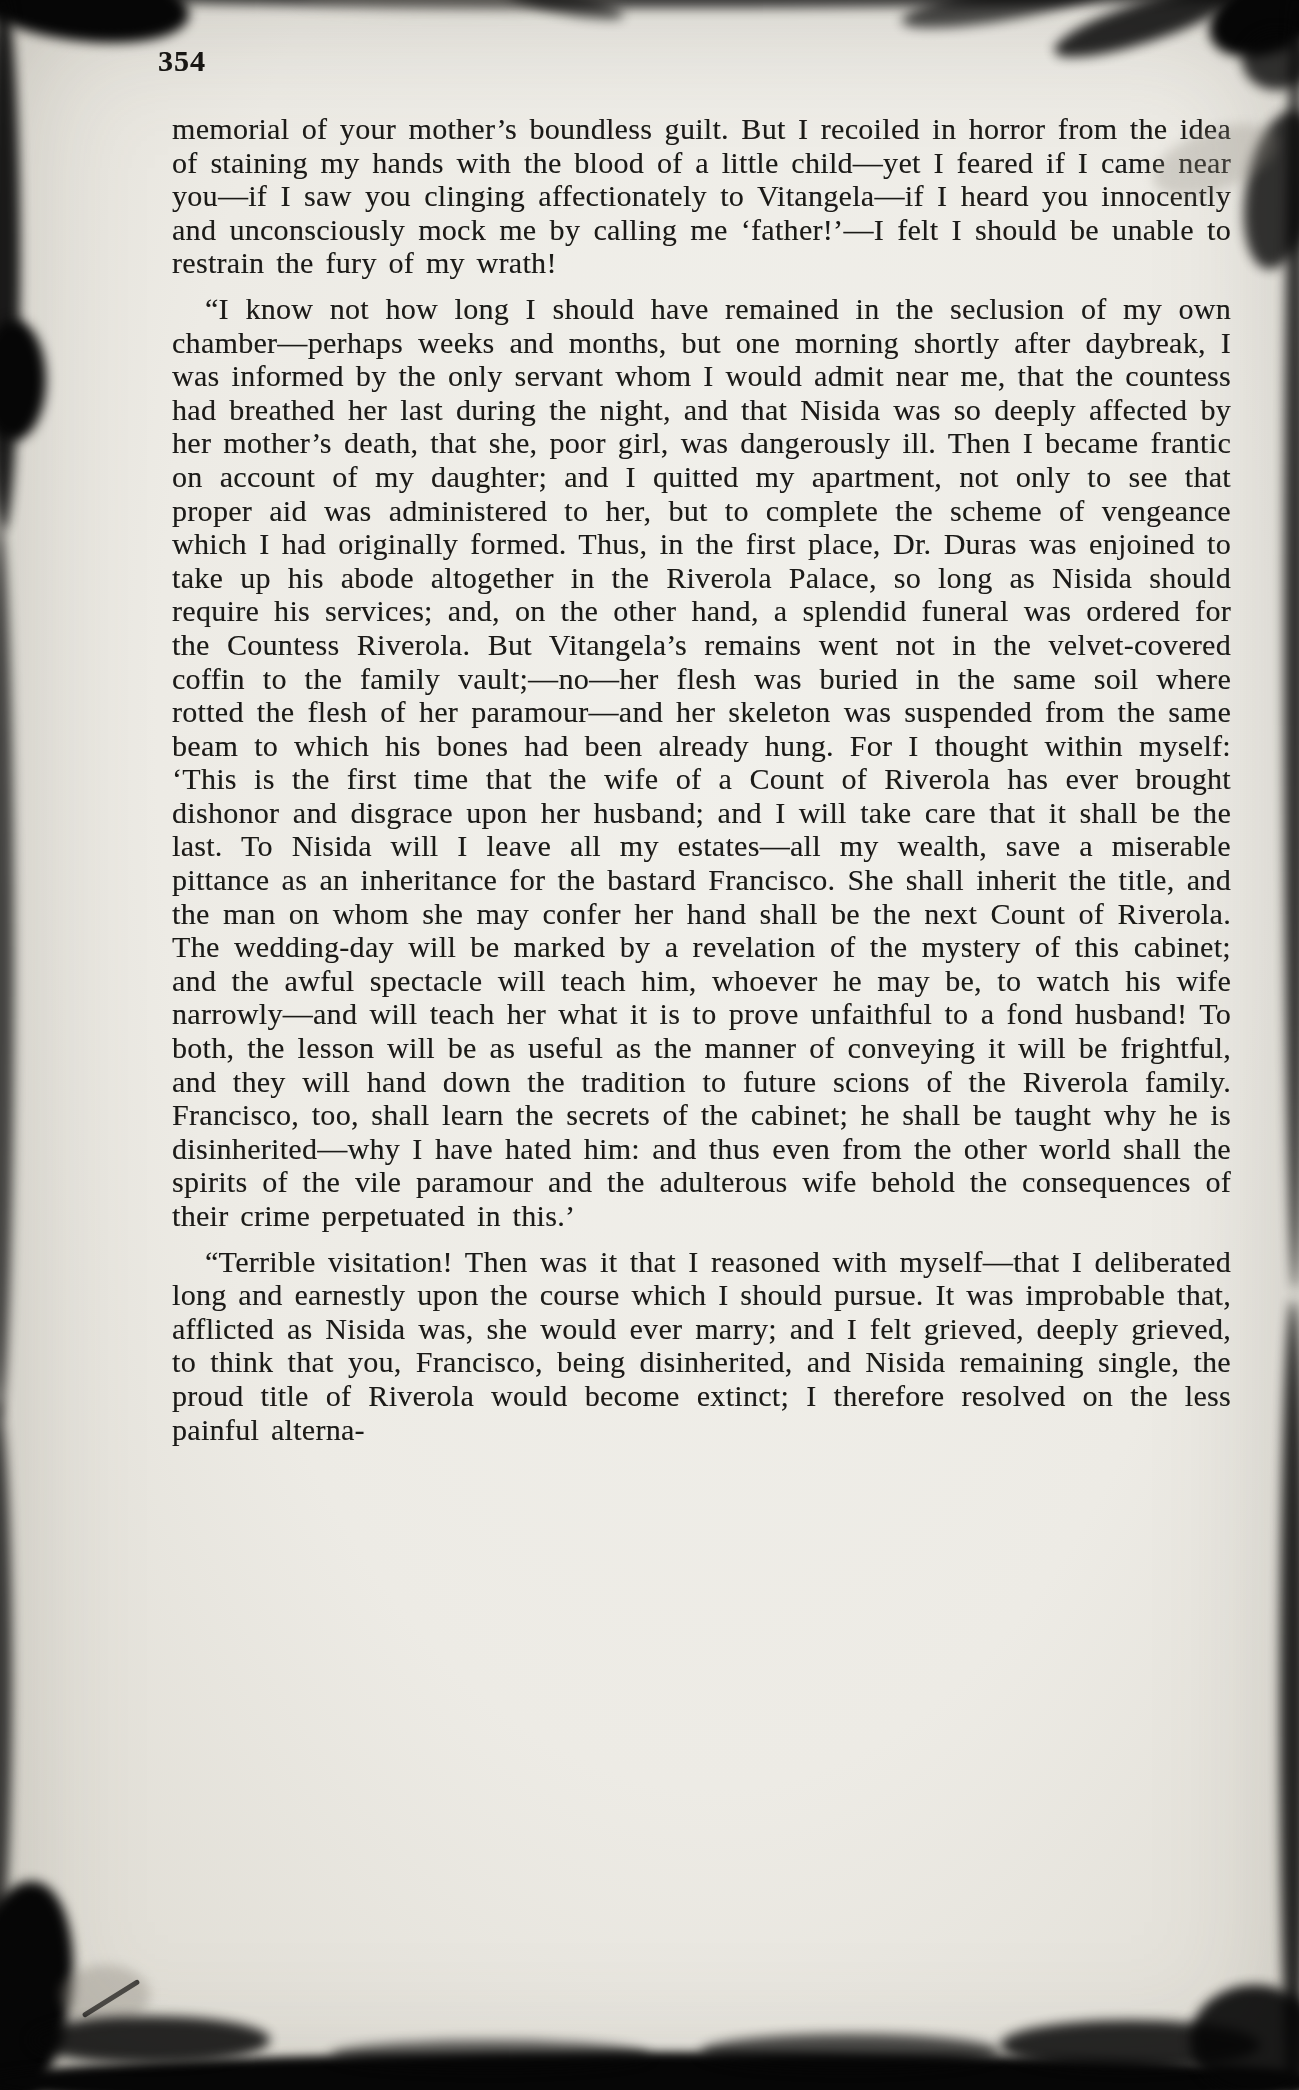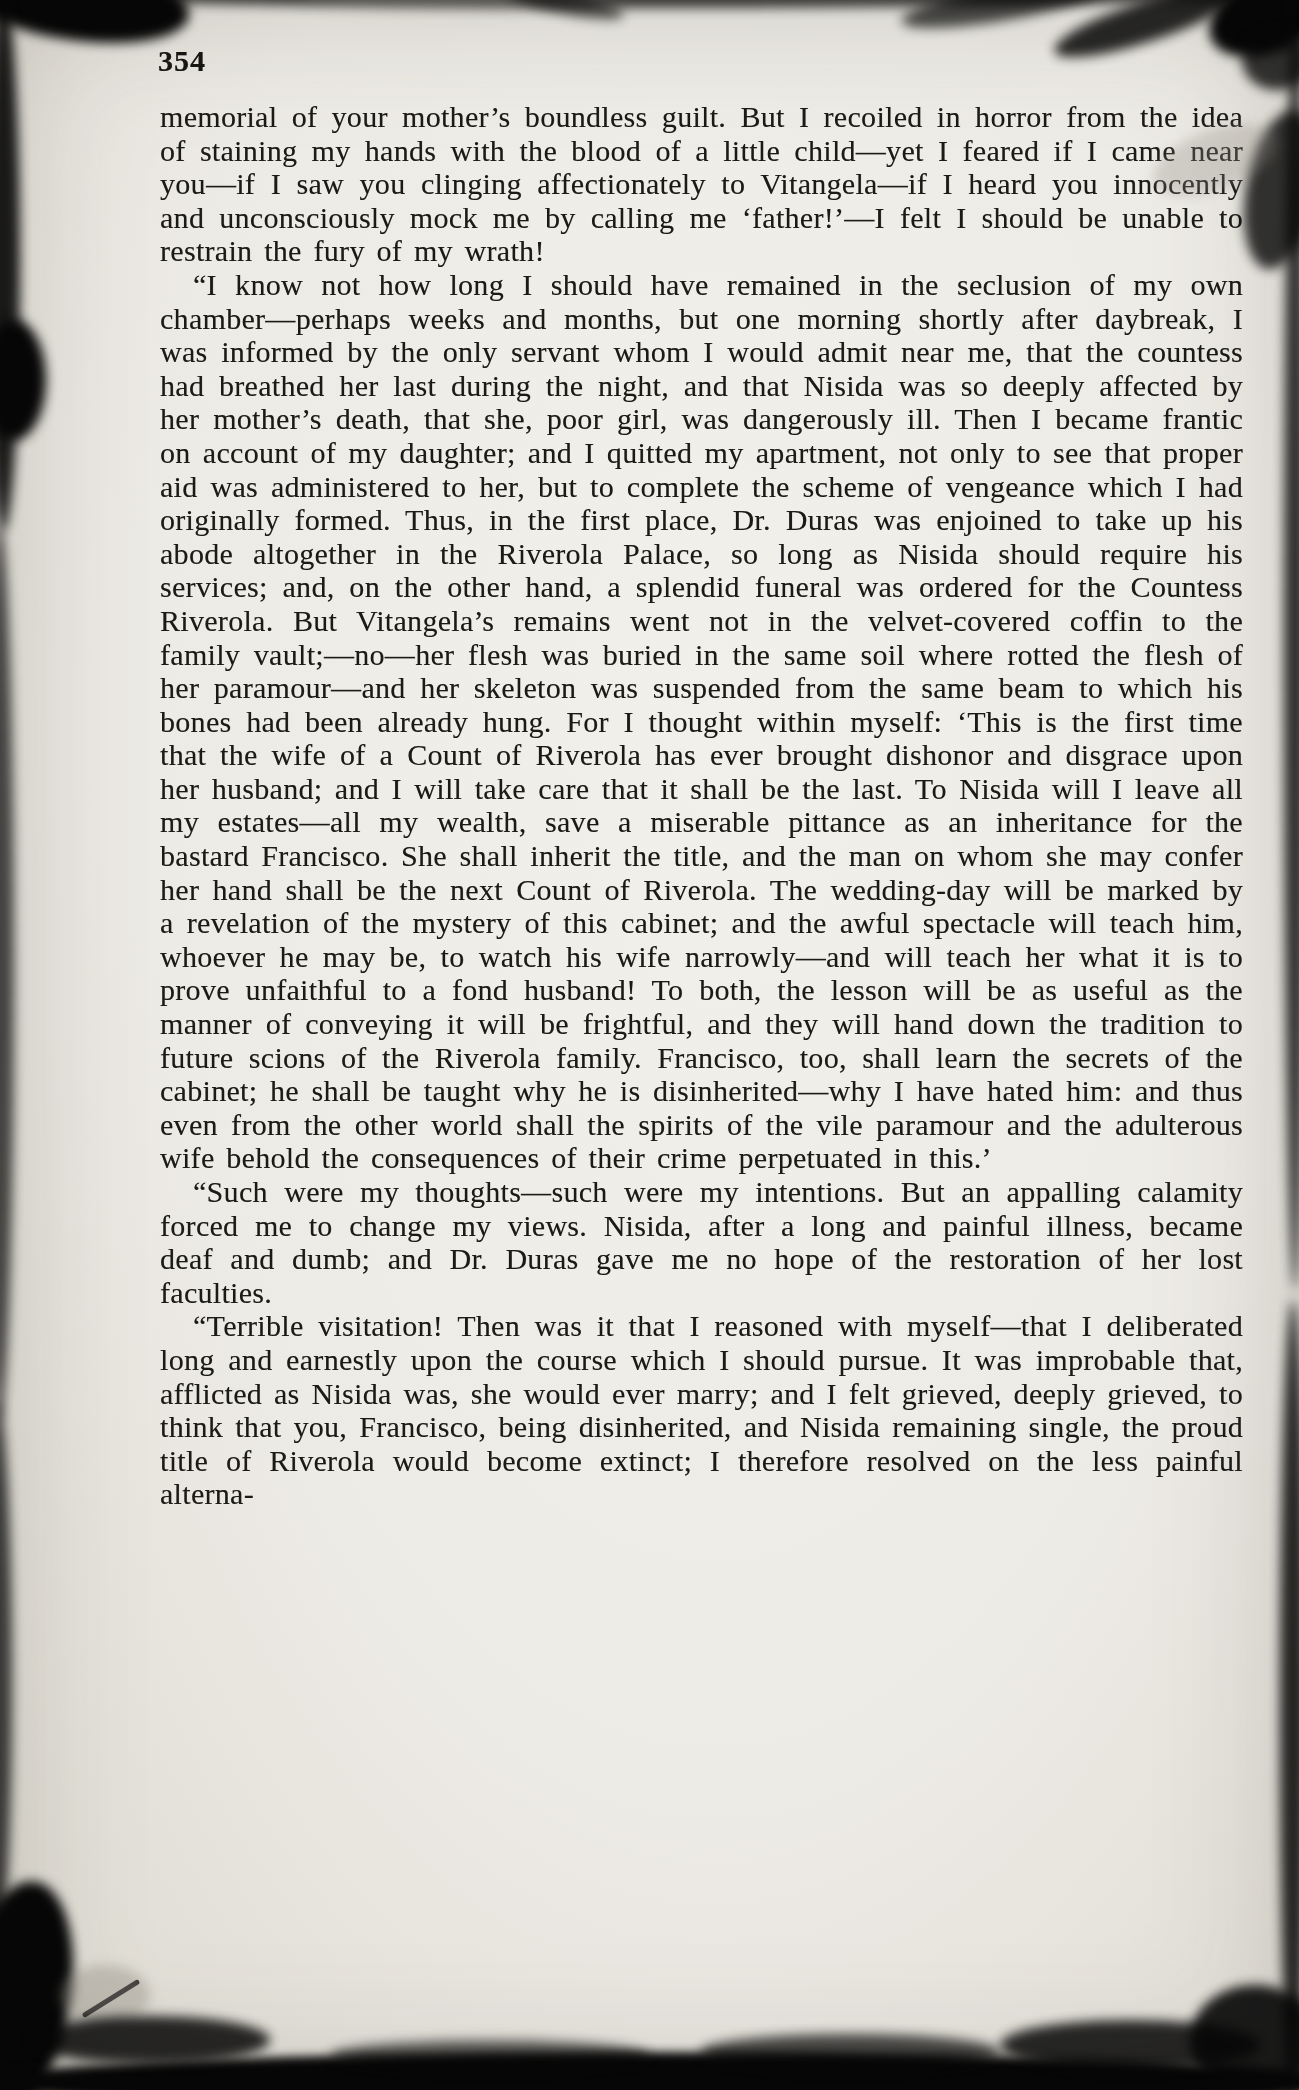--- a/index.html
+++ b/index.html
@@ -37,21 +37,21 @@
   .text{
     position:absolute;
     left:160px;right:56px;top:100px;
     font-size:30px;line-height:33.6px;
     text-align:justify;
     color:#1b1a17;
     letter-spacing:.3px;word-spacing:4px;
     text-shadow:.25px .25px 0 rgba(25,25,25,.38);
     z-index:2;
   }
-  .text p{margin:0;text-indent:1.1em;}
+  .text p{margin:12px;text-indent:1.1em;}
   .text p.first{text-indent:0;}
   .ink{
     position:absolute;
     background:#060606;
     border-radius:50%;
     filter:blur(6px);
     z-index:3;
   }
   .ink.gray{background:#8f8a80;}
   .pen-mark{
@@ -71,21 +71,20 @@
 
   <div class="paper">
 
     <div class="header">
       <span class="pagenum">354</span>
     </div>
 
     <div class="text">
       <p class="first">memorial of your mother’s boundless guilt. But I recoiled in horror from the idea of staining my hands with the blood of a little child—yet I feared if I came near you—if I saw you clinging affectionately to Vitangela—if I heard you innocently and unconsciously mock me by calling me ‘father!’—I felt I should be unable to restrain the fury of my wrath!</p>
       <p>“I know not how long I should have remained in the seclusion of my own chamber—perhaps weeks and months, but one morning shortly after daybreak, I was informed by the only servant whom I would admit near me, that the countess had breathed her last during the night, and that Nisida was so deeply affected by her mother’s death, that she, poor girl, was dangerously ill. Then I became frantic on account of my daughter; and I quitted my apartment, not only to see that proper aid was administered to her, but to complete the scheme of vengeance which I had originally formed. Thus, in the first place, Dr. Duras was enjoined to take up his abode altogether in the Riverola Palace, so long as Nisida should require his services; and, on the other hand, a splendid funeral was ordered for the Countess Riverola. But Vitangela’s remains went not in the velvet-covered coffin to the family vault;—no—her flesh was buried in the same soil where rotted the flesh of her paramour—and her skeleton was suspended from the same beam to which his bones had been already hung. For I thought within myself: ‘This is the first time that the wife of a Count of Riverola has ever brought dishonor and disgrace upon her husband; and I will take care that it shall be the last. To Nisida will I leave all my estates—all my wealth, save a miserable pittance as an inheritance for the bastard Francisco. She shall inherit the title, and the man on whom she may confer her hand shall be the next Count of Riverola. The wedding-day will be marked by a revelation of the mystery of this cabinet; and the awful spectacle will teach him, whoever he may be, to watch his wife narrowly—and will teach her what it is to prove unfaithful to a fond husband! To both, the lesson will be as useful as the manner of conveying it will be frightful, and they will hand down the tradition to future scions of the Riverola family. Francisco, too, shall learn the secrets of the cabinet; he shall be taught why he is disinherited—why I have hated him: and thus even from the other world shall the spirits of the vile paramour and the adulterous wife behold the consequences of their crime perpetuated in this.’</p>
-      <p>“Such were my thoughts—such were my intentions. But an appalling calamity forced me to change my views. Nisida, after a long and painful illness, became deaf and dumb; and Dr. Duras gave me no hope of the restoration of her lost faculties.</p>
       <p>“Terrible visitation! Then was it that I reasoned with myself—that I deliberated long and earnestly upon the course which I should pursue. It was improbable that, afflicted as Nisida was, she would ever marry; and I felt grieved, deeply grieved, to think that you, Francisco, being disinherited, and Nisida remaining single, the proud title of Riverola would become extinct; I therefore resolved on the less painful alterna-</p>
     </div>
 
     <div class="pen-mark"></div>
   </div>
 
   <div class="ink" style="left:-30px;top:-26px;width:1360px;height:34px;opacity:.75;"></div>
   <div class="ink gray" style="left:300px;top:-18px;width:320px;height:26px;opacity:.35;filter:blur(9px);"></div>
   <div class="ink" style="left:-40px;top:-40px;width:230px;height:80px;transform:rotate(8deg);"></div>
   <div class="ink" style="left:505px;top:-8px;width:120px;height:22px;opacity:.6;transform:rotate(12deg);"></div>

